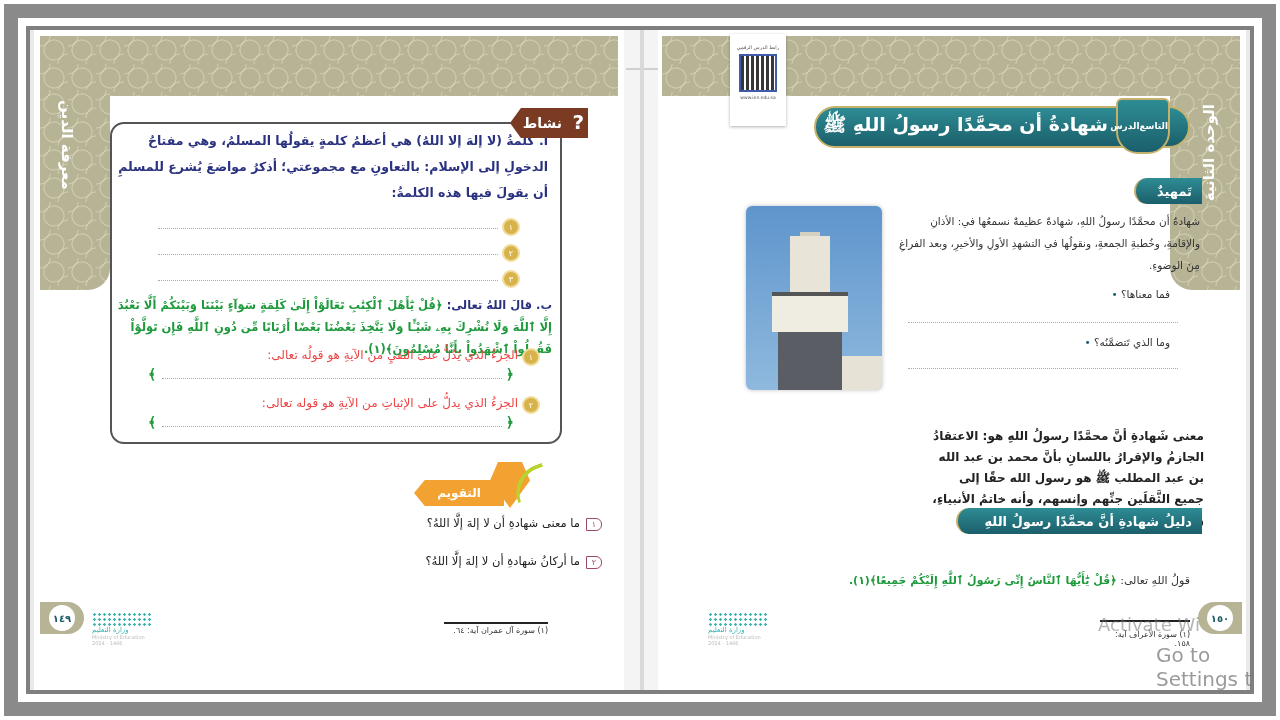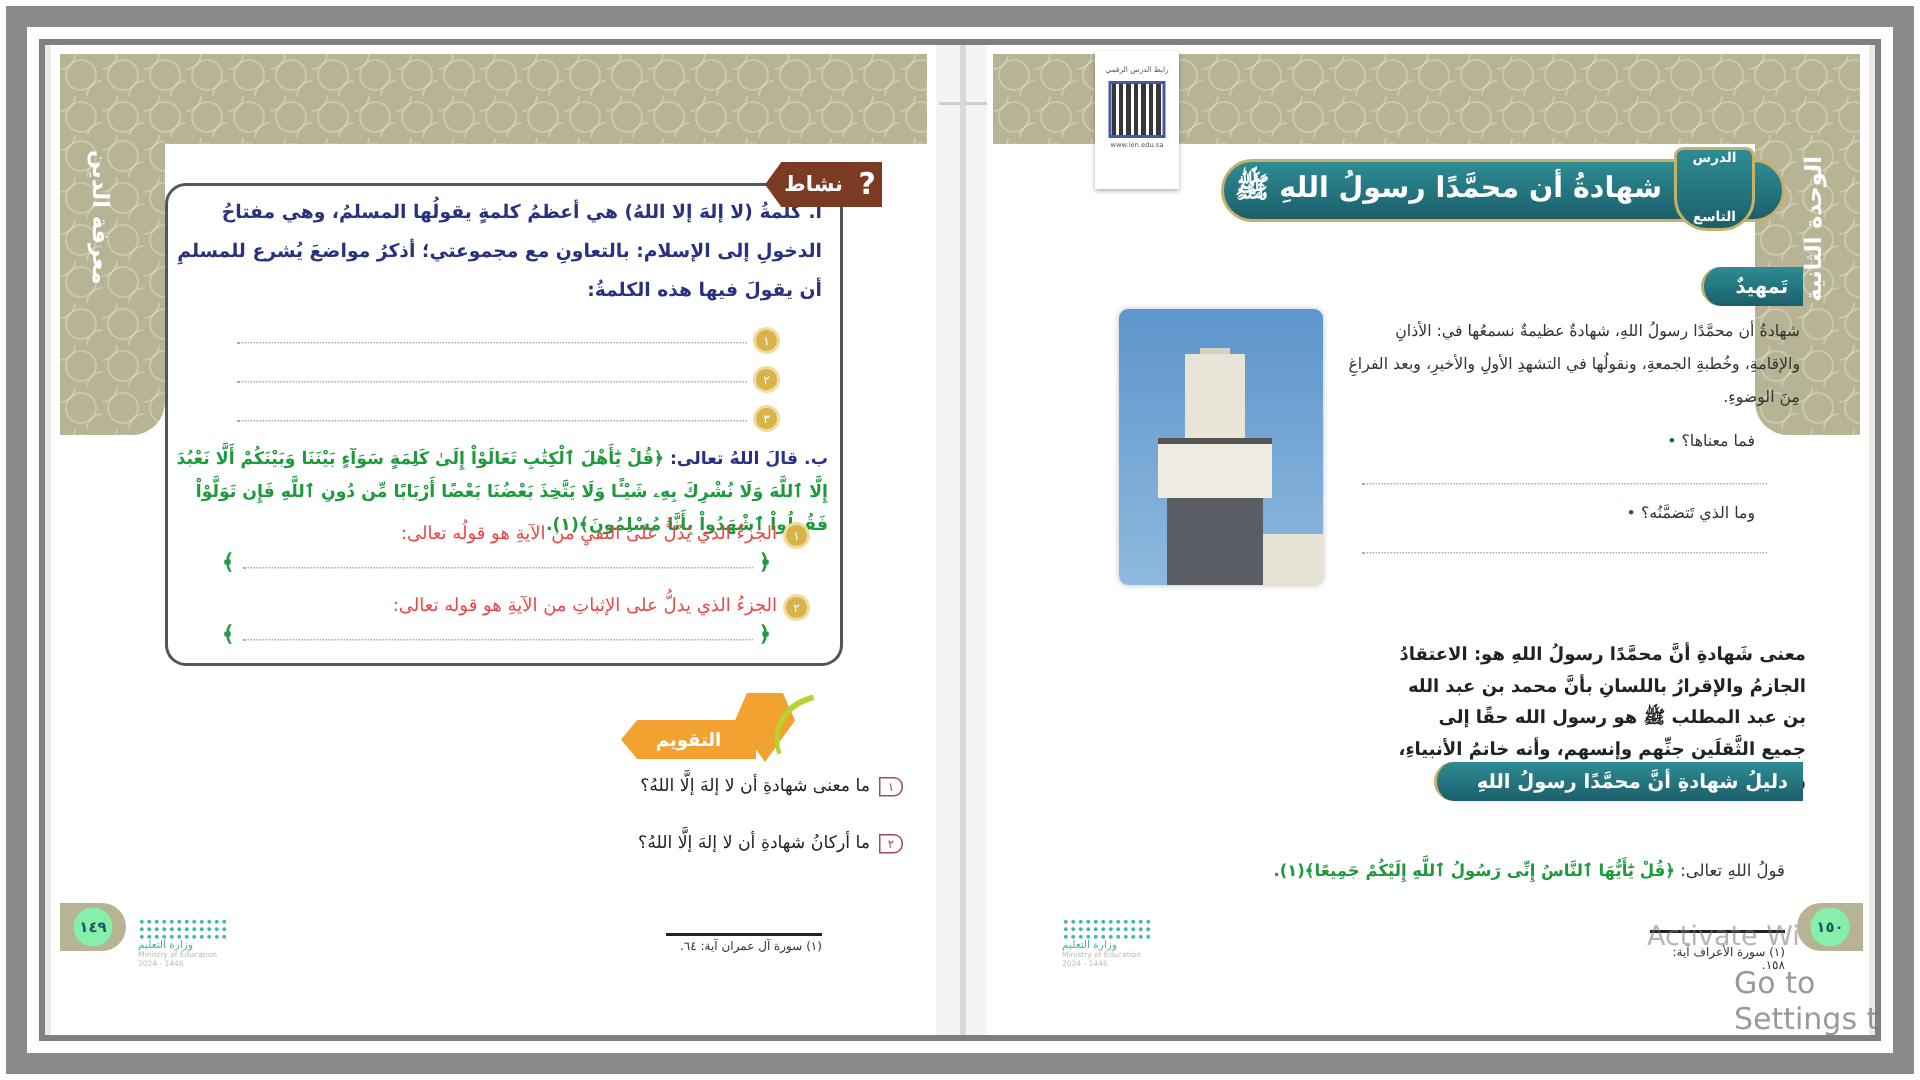--- a/index.html
+++ b/index.html
@@ -42,32 +42,32 @@
 .bracket{position:absolute;color:#1e9a3c;font-size:14px;font-weight:bold}
 
 .eval-tag{position:absolute;left:380px;top:450px;width:90px;height:26px;background:#f2a230;color:#fff;font-size:12px;font-weight:bold;clip-path:polygon(12% 0,100% 0,100% 100%,12% 100%,0 50%);display:flex;align-items:center;justify-content:center}
 .eval-deco{position:absolute;left:456px;top:432px;width:40px;height:46px;background:#f2a230;clip-path:polygon(20% 0,80% 0,100% 40%,50% 100%,0 40%)}
 .eval-leaf{position:absolute;left:478px;top:438px;width:36px;height:30px;border-top:4px solid #b9d32e;border-left:3px solid #b9d32e;border-radius:30px 0 0 0;transform:rotate(-20deg)}
 .eval-q{position:absolute;right:44px;font-size:11.5px;font-weight:normal;color:#222}
 .eval-num{position:absolute;right:22px;width:16px;height:13px;border:1.5px solid #9c4a6a;border-radius:0 6px 6px 0;font-size:8px;color:#9c4a6a;display:flex;align-items:center;justify-content:center}
 .footnote-line{position:absolute;height:1.5px;background:#222}
 .footnote{position:absolute;font-size:8px;color:#333}
 .page-num{position:absolute;width:44px;height:32px;background:#b7b496;display:flex;align-items:center;justify-content:center}
-.page-num span{width:26px;height:26px;border-radius:50%;background:#86efac;display:flex;align-items:center;justify-content:center;font-size:10px;font-weight:bold;color:#1b5a65}
+.page-num span{width:26px;height:26px;border-radius:50%;background:#ffffff;display:flex;align-items:center;justify-content:center;font-size:10px;font-weight:bold;color:#1b5a65}
 .moe{position:absolute;font-size:7px;color:#3fb3b0}
 .moe .dots{width:60px;height:14px;background-image:radial-gradient(circle,#3fb3b0 1px,transparent 1.5px);background-size:5px 5px}
 .moe small{display:block;color:#bbb;font-size:5px}
 
 .qr-card{position:absolute;left:72px;top:4px;width:56px;height:92px;background:#fff;box-shadow:0 1px 3px rgba(0,0,0,.3);display:flex;flex-direction:column;align-items:center;padding-top:10px}
 .qr-card .cap{font-size:5px;color:#555}
 .qr{width:38px;height:38px;margin-top:4px;border:2px solid #2b4aa0;background:
  repeating-linear-gradient(90deg,#222 0 3px,#fff 3px 5px),#fff;opacity:.9}
 .qr-card .url{font-size:4.5px;color:#555;margin-top:3px}
 .title-banner{position:absolute;left:156px;top:76px;width:376px;height:42px;background:linear-gradient(#2e8c94,#1b5f6b);border:2px solid #c6b16a;border-radius:22px;color:#fff;font-size:19px;font-weight:bold;display:flex;align-items:center;justify-content:flex-end;padding-right:80px}
-.lesson-badge{position:absolute;left:458px;top:68px;width:54px;height:56px;background:linear-gradient(#2e8c94,#1b5f6b);border:2px solid #c6b16a;border-radius:6px 6px 22px 22px;color:#fff;font-size:9px;font-weight:bold;display:flex;flex-direction:column;align-items:center;justify-content:space-between;line-height:13px}
+.lesson-badge{position:absolute;left:458px;top:68px;width:54px;height:56px;background:linear-gradient(#2e8c94,#1b5f6b);border:2px solid #c6b16a;border-radius:6px 6px 22px 22px;color:#fff;font-size:9px;font-weight:bold;display:flex;flex-direction:row;align-items:center;justify-content:flex-end;line-height:13px}
 .sec-head{position:absolute;height:26px;background:linear-gradient(#2e8c94,#1b5f6b);color:#fff;font-weight:bold;font-size:13px;display:flex;align-items:center;justify-content:flex-end;padding-right:10px;border-radius:16px 0 0 16px;border-left:2px solid #c6b16a}
 .body-text{position:absolute;color:#333;font-size:10.5px;line-height:22px}
 .bold-text{position:absolute;color:#222;font-size:12px;font-weight:bold;line-height:21px}
 .bullet{position:absolute;font-size:10.5px;color:#333}
 .bullet::after{content:" \2022";color:#1b5f6b}
 .photo{position:absolute;left:88px;top:176px;width:136px;height:184px;border-radius:6px;box-shadow:0 0 4px rgba(0,0,0,.25);overflow:hidden;background:linear-gradient(#5e95cc,#8fb9de)}
 .photo .tower{position:absolute;left:44px;top:30px;width:40px;height:60px;background:#e8e4d8}
 .photo .cap1{position:absolute;left:54px;top:26px;width:20px;height:8px;background:#d6d0c0}
 .photo .balcony{position:absolute;left:26px;top:86px;width:76px;height:40px;background:#efece2;border-top:4px solid #555}
 .photo .base{position:absolute;left:32px;top:126px;width:64px;height:58px;background:#5a5d63}

